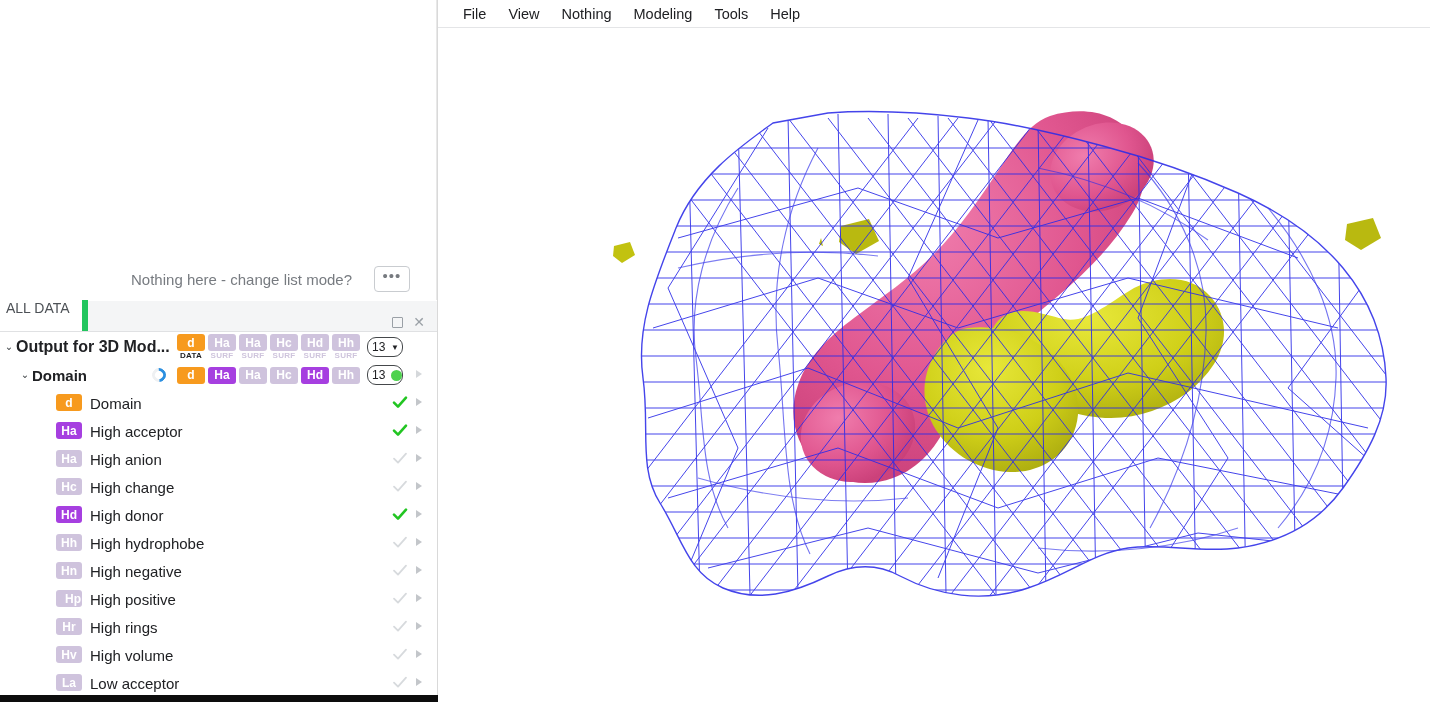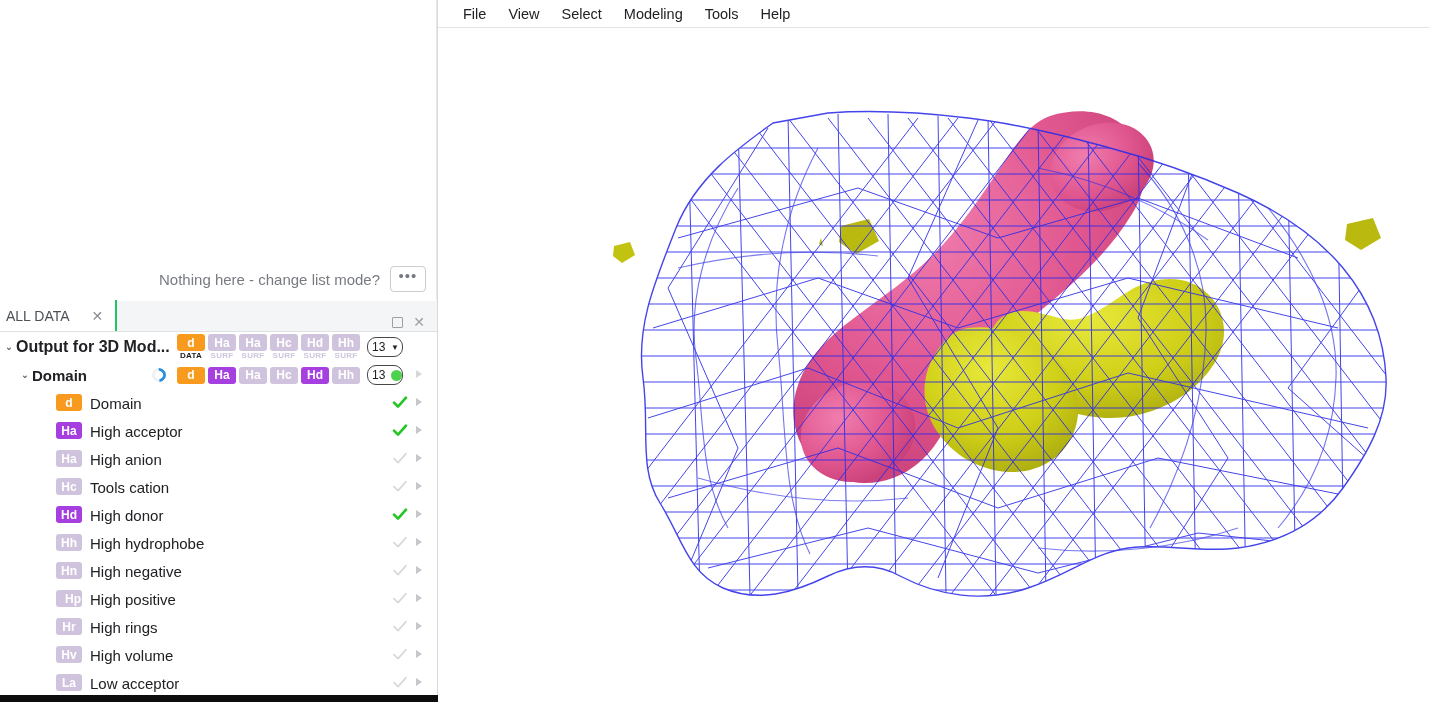--- a/index.html
+++ b/index.html
@@ -18,22 +18,22 @@
     position: absolute; left:0; top:0; width:438px; height:702px;
     background:#ffffff;
     border-right:1px solid #d9d9d9;
   }
   #left-upper {
     position:absolute; left:0; top:0; width:437px; height:300px;
     background:#ffffff;
     border-right:1px solid #e8e8e8;
   }
   #empty-list-row {
-    position:absolute; right:10px; bottom:8px;
-    display:flex; align-items:center; gap:10px;
+    position:absolute; right:26px; bottom:8px;
+    display:flex; align-items:center; gap:22px;
   }
   #empty-list-msg {
     font-size:15px; color:#777b80; white-space:nowrap;
   }
   #list-mode-btn {
     width:36px; height:26px;
     border:1px solid #c9ccd0; border-radius:4px;
     background:#fff;
     display:flex; align-items:center; justify-content:center;
     color:#777b80; font-size:15px; line-height:8px;
@@ -46,22 +46,23 @@
     position:absolute; left:0; top:301px; width:437px; height:31px;
     background:#f4f5f6;
     border-bottom:1px solid #e0e1e3;
     display:flex; align-items:flex-end;
   }
   .tab {
     height:31px; background:#ffffff;
     display:flex; align-items:center; gap:22px;
     padding:0 12px 0 6px;
     font-size:14px; color:#4d5156;
-    border-right:2px solid #22c55e;
+    border-right:6px solid #22c55e;
     cursor:pointer;
+    flex-direction:column;
   }
   .tab-close { color:#8a8e93; font-size:14px; cursor:pointer; }
   #tab-window-controls {
     margin-left:auto; display:flex; align-items:center; gap:10px;
     padding-right:12px; padding-bottom:2px;
   }
   .win-ctl { color:#9aa0a6; font-size:14px; line-height:1; cursor:pointer; }
   .win-max {
     width:11px; height:11px; border:1.6px solid #9aa0a6; border-radius:1px;
     display:inline-block;
@@ -297,21 +298,21 @@
         <div class="leaf-row">
           <span class="leaf-badge" style="background: rgb(207, 195, 221);">Ha</span>
           <span class="leaf-label">High anion</span>
           <span class="leaf-check"><svg width="16" height="18" viewBox="0 0 16 18">
               <path d="M2 9.6 L6 13.6 L14 4.6" fill="none" stroke="#D7DADD" stroke-width="1.8" stroke-linecap="round" stroke-linejoin="round"></path>
             </svg></span>
           <span class="leaf-arrow"></span>
         </div>
         <div class="leaf-row">
           <span class="leaf-badge" style="background: rgb(207, 195, 221);">Hc</span>
-          <span class="leaf-label">Tools cation</span>
+          <span class="leaf-label">High change</span>
           <span class="leaf-check"><svg width="16" height="18" viewBox="0 0 16 18">
               <path d="M2 9.6 L6 13.6 L14 4.6" fill="none" stroke="#D7DADD" stroke-width="1.8" stroke-linecap="round" stroke-linejoin="round"></path>
             </svg></span>
           <span class="leaf-arrow"></span>
         </div>
         <div class="leaf-row">
           <span class="leaf-badge" style="background: rgb(166, 63, 224);">Hd</span>
           <span class="leaf-label">High donor</span>
           <span class="leaf-check"><svg width="16" height="18" viewBox="0 0 16 18">
               <path d="M2 9.6 L6 13.6 L14 4.6" fill="none" stroke="#22C522" stroke-width="2.6" stroke-linecap="round" stroke-linejoin="round"></path>
@@ -369,21 +370,21 @@
       </div>
 
     <div id="bottom-strip"></div>
   </div>
 
   <div id="right-pane">
 
     <div id="menubar">
         <div class="menu-item">File</div>
         <div class="menu-item">View</div>
-        <div class="menu-item">Select</div>
+        <div class="menu-item">Nothing</div>
         <div class="menu-item">Modeling</div>
         <div class="menu-item">Tools</div>
         <div class="menu-item">Help</div>
       </div>
 
     <div id="viewport">
       <svg width="992" height="674" viewBox="0 0 992 674">
         <defs>
           <radialGradient id="pinkG" cx="38%" cy="30%" r="80%">
             <stop offset="0%" stop-color="#F07DAD"></stop>

